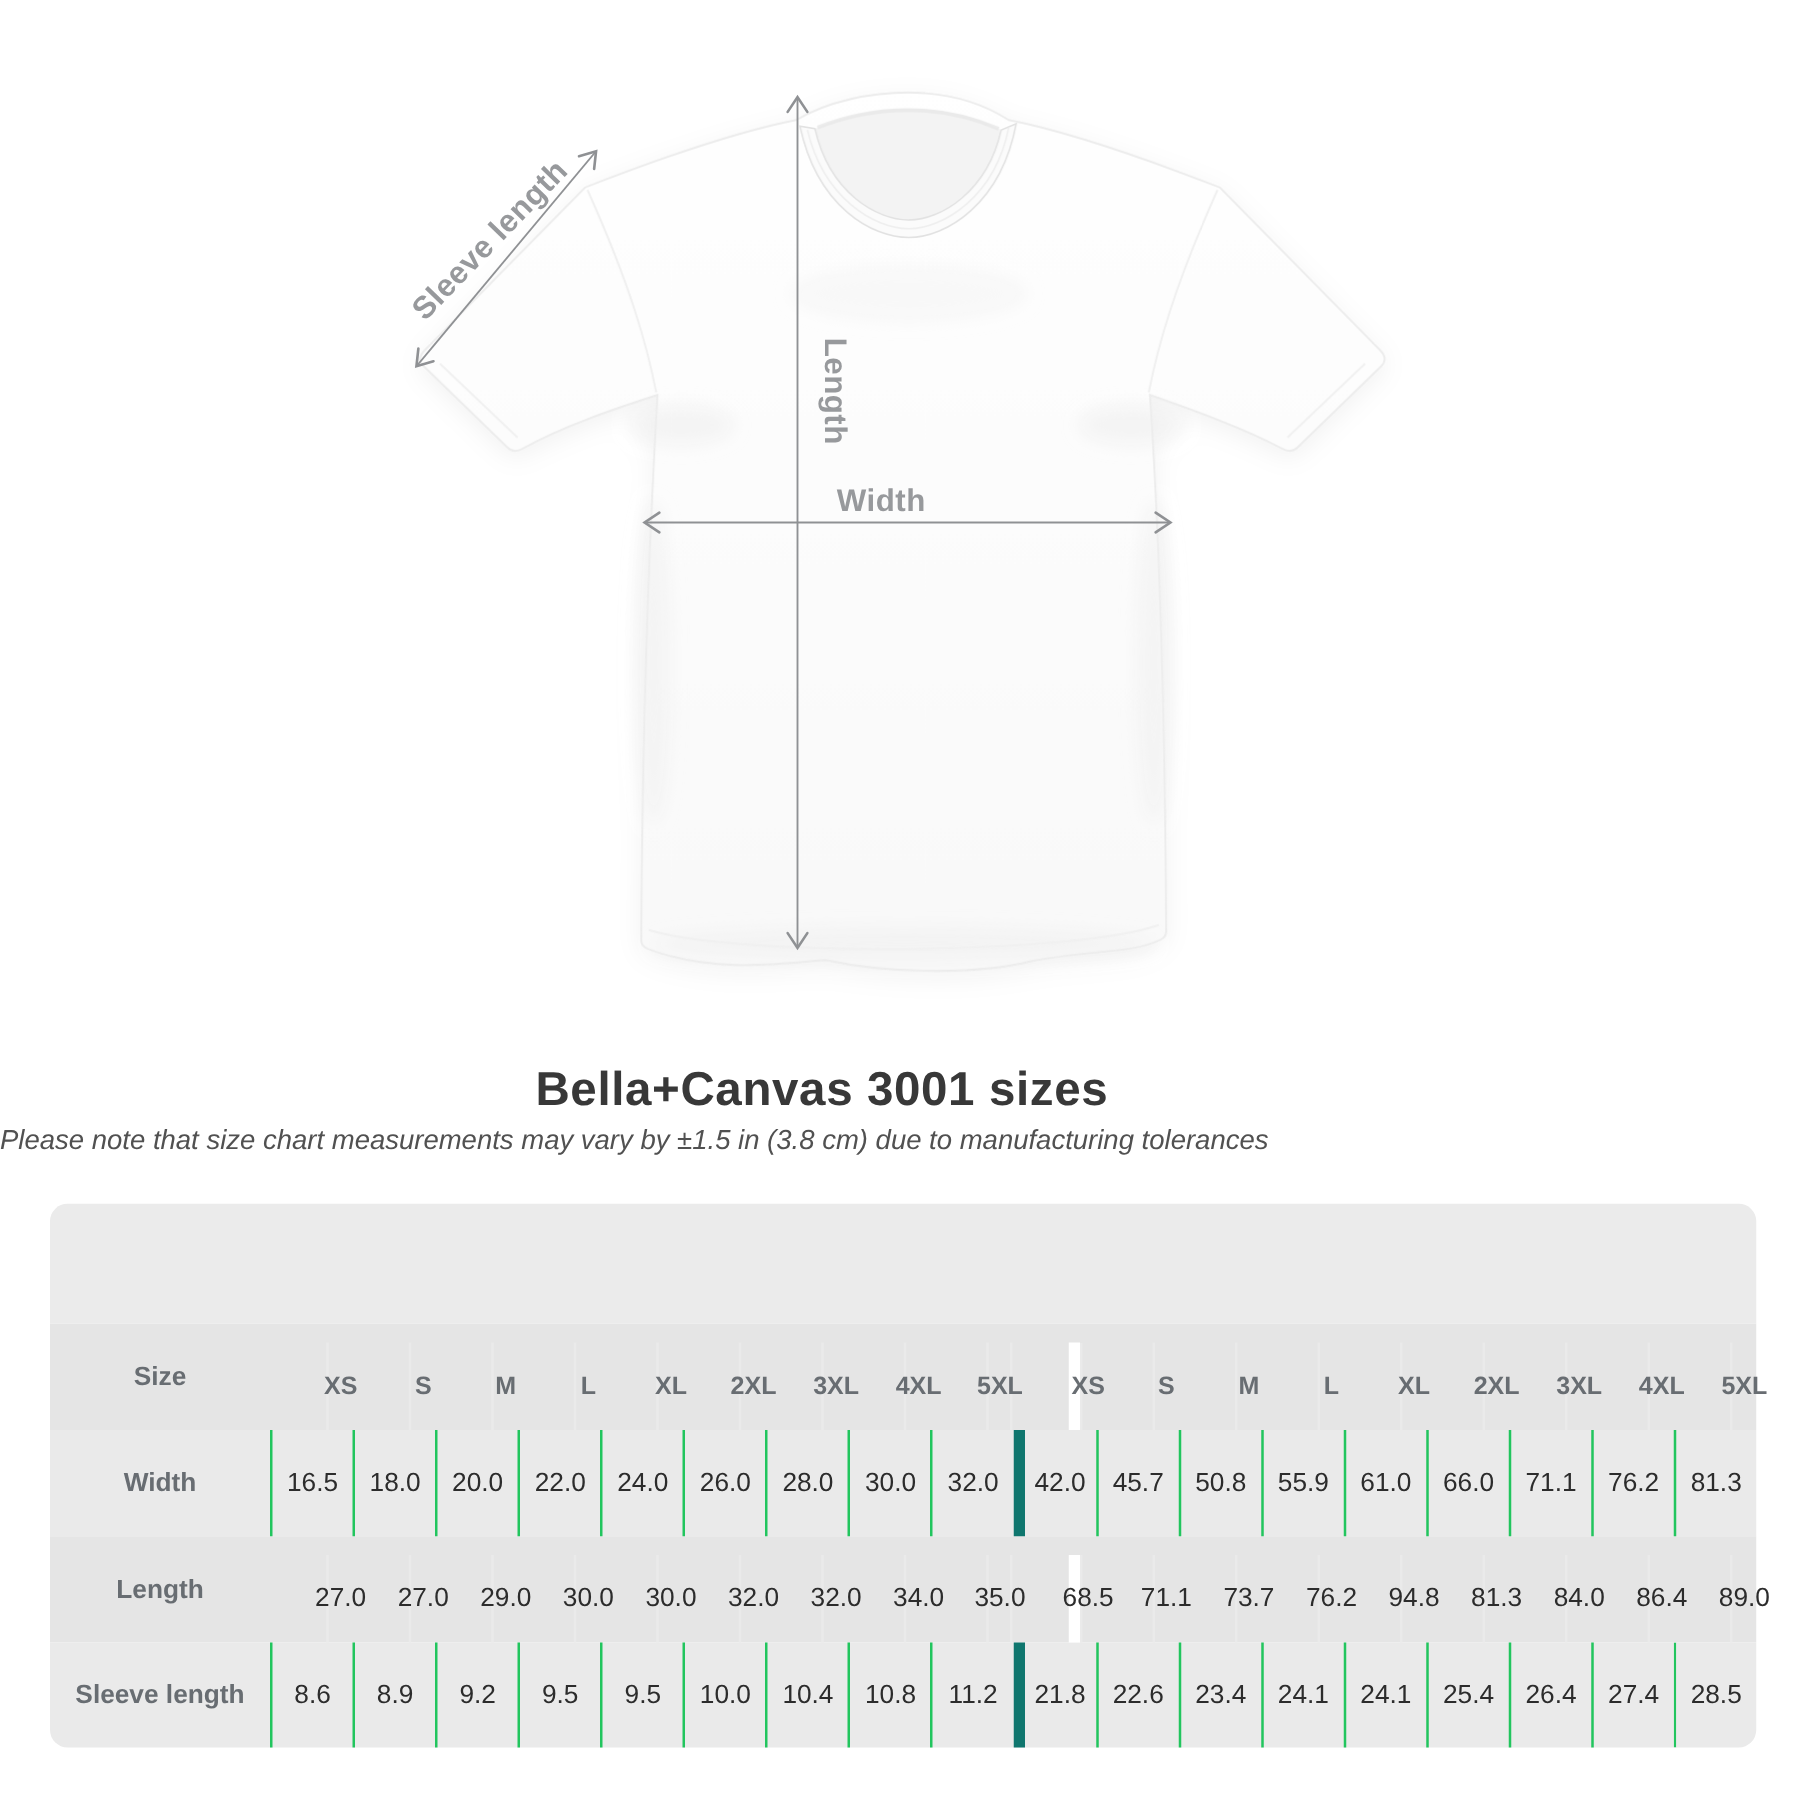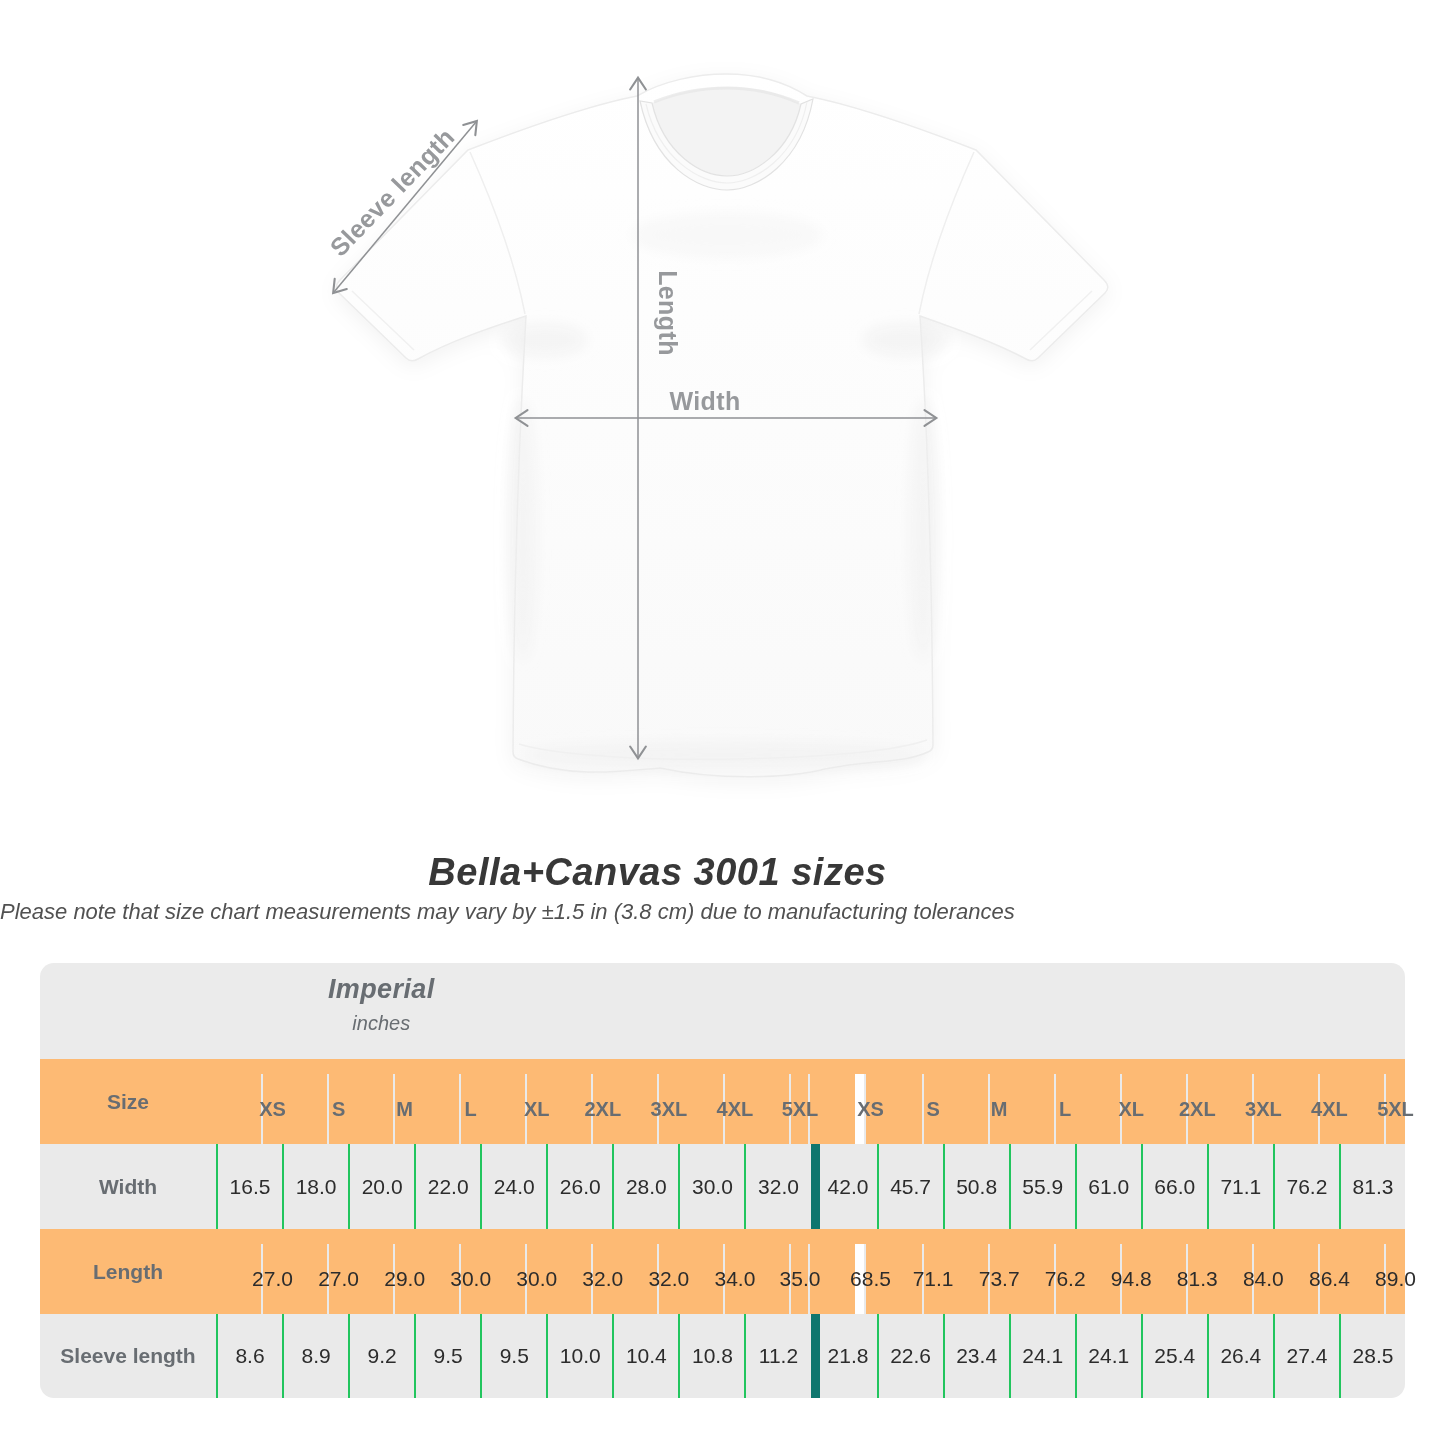--- a/index.html
+++ b/index.html
@@ -13,38 +13,38 @@
   .ann{
     position:absolute;font-weight:bold;color:#97999c;font-size:25px;
     letter-spacing:.4px;line-height:30px;text-align:center;
   }
   .ann-sleeve{left:272px;top:177px;width:240px;transform:rotate(-46deg);}
   .ann-length{left:608px;top:298px;width:120px;transform:rotate(90deg);}
   .ann-width{left:645px;top:386px;width:120px;}
   
   .chart-title{
     position:absolute;left:0;top:851px;width:1315px;text-align:center;
-    font-size:38px;font-weight:bold;color:#383838;letter-spacing:.5px;font-style:italic;
+    font-size:38px;font-weight:bold;color:#383838;letter-spacing:.5px;
   }
   .chart-subtitle{
     position:absolute;left:0;top:899px;width:1445px;
     font-size:22px;font-style:italic;color:#515151;
   }
   
   .size-table{position:absolute;left:40px;top:963px;width:1365px;}
   .band{
     height:96px;background:#ebebeb;border-radius:14px 14px 0 0;
     display:grid;grid-template-columns:1fr 1fr;
   }
   .band .grp{display:flex;flex-direction:column;align-items:center;justify-content:center;padding-bottom:14px;}
   .band .grp-name{font-size:27px;font-weight:bold;font-style:italic;color:#686d72;letter-spacing:.4px;}
   .band .grp-unit{font-size:20px;font-style:italic;color:#686d72;margin-top:7px;}
   .tr{display:grid;grid-template-columns:176px repeat(18,1fr);height:85px;}
   .tr.last{height:84px;border-radius:0 0 14px 14px;}
-  .row-white{background:#fdba74;gap:45px;}
+  .row-white{background:#e5e5e5;gap:45px;}
   .row-gray{background:#eaeaea;}
   .c{
     display:flex;align-items:center;justify-content:center;
     font-size:21px;color:#2c2c2c;min-width:0;
   }
   .c.lab{font-weight:bold;color:#686d72;}
   .c.hd{font-weight:bold;color:#686d72;font-size:20px;}
   .row-white .c + .c{border-left:2px solid #eaeaea;margin-top:15px;}
   .row-gray  .c + .c{border-left:2px solid #22c55e;}
   .row-gray  .c:nth-child(11){border-left:9px solid #0f766e;}
@@ -134,24 +134,20 @@
   <div class="ann ann-length">Length</div>
   <div class="ann ann-width">Width</div>
 </div>
 
 <div class="chart-title">Bella+Canvas 3001 sizes</div>
 <div class="chart-subtitle">Please note that size chart measurements may vary by ±1.5 in (3.8 cm) due to manufacturing tolerances</div>
 
 <div class="size-table">
 
   <div class="band">
-    <div class="grp">
-      <div class="grp-name">Imperial</div>
-      <div class="grp-unit">inches</div>
-    </div>
   </div>
 
   <div class="tr row-white">
     <div class="c lab">Size</div>
     <div class="c hd">XS</div>
     <div class="c hd">S</div>
     <div class="c hd">M</div>
     <div class="c hd">L</div>
     <div class="c hd">XL</div>
     <div class="c hd">2XL</div>

